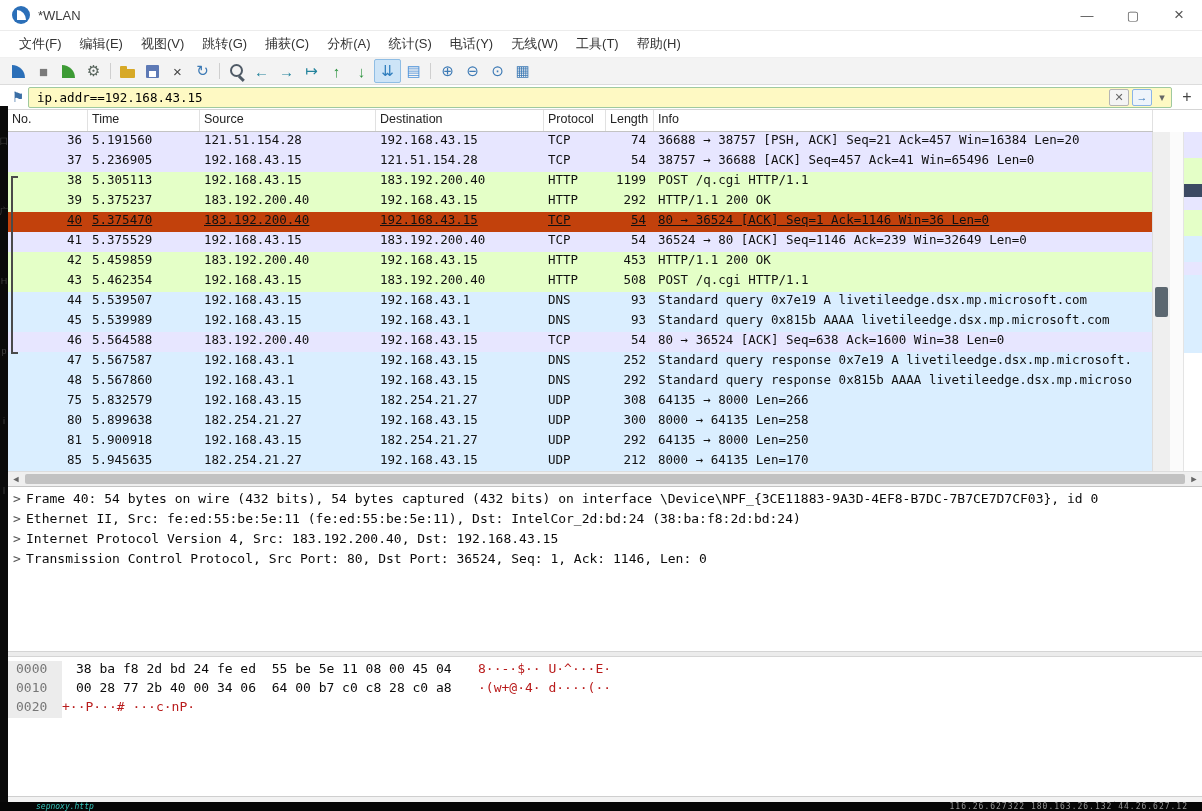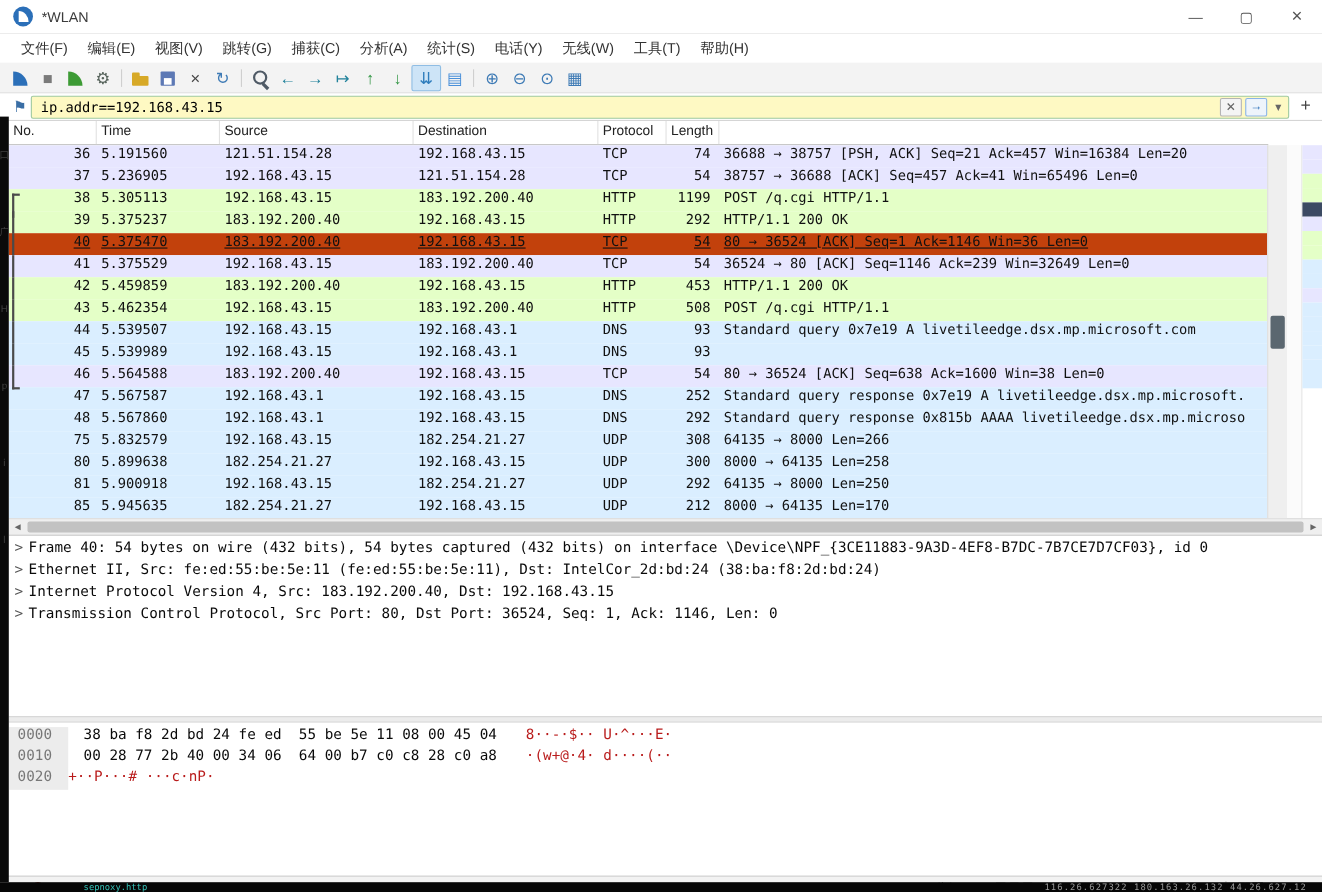--- a/index.html
+++ b/index.html
@@ -99,21 +99,21 @@
   .statusbar{height:22px;background:#f2f2f2;border-top:1px solid #cfcfcf;display:flex;align-items:center;font-size:12px;color:#333;padding:0 8px 0 14px;flex:none;margin-top:auto;}
   .expert-dot{width:11px;height:11px;border-radius:50%;background:#c6392b;border:1px solid #8e2a20;margin:0 10px 0 14px;flex:none;}
   .pencil{font-size:13px;color:#555;margin-right:12px;}
   .status-file{white-space:nowrap;overflow:hidden;}
   .status-right{margin-left:auto;display:flex;align-items:center;white-space:nowrap;}
   .status-sep{width:1px;height:14px;background:#c5c5c5;margin:0 10px;}
 
   
   .bottom-strip{position:absolute;left:0;bottom:0;width:1202px;height:9px;background:#060606;display:flex;align-items:center;
                 font:8px "DejaVu Sans Mono",monospace;line-height:9px;overflow:hidden;}
-  .bs-left{color:#35c3b8;margin-left:76px;}
+  .bs-left{color:#35c3b8;margin-left:36px;font-style:italic;}
   .bs-right{color:#9a9a9a;margin-left:auto;margin-right:14px;letter-spacing:1px;}
 </style>
 </head>
 <body>
 
 <div id="screen">
   <div class="window">
 
     <div class="titlebar">
       <span class="app-icon"></span>
@@ -225,20 +225,21 @@
     </div>
 
     <div class="list-wrap">
       <div class="list-header grid">
         <span class="hc h-no">No.</span>
         <span class="hc">Time</span>
         <span class="hc">Source</span>
         <span class="hc">Destination</span>
         <span class="hc">Protocol</span>
         <span class="hc">Length</span>
+        <span class="hc">Info</span>
       </div>
       <div class="list-body">
         <div class="pkt-rows">
 
         <div class="pkt-row grid proto-tcp">
               <span class="gutter"></span>
               <span class="c col-no">36</span>
               <span class="c">5.191560</span>
               <span class="c">121.51.154.28</span>
               <span class="c">192.168.43.15</span>
@@ -327,20 +328,21 @@
               <span class="c">Standard query 0x7e19 A livetileedge.dsx.mp.microsoft.com</span>
             </div>
             <div class="pkt-row grid proto-dns g-mid">
               <span class="gutter"></span>
               <span class="c col-no">45</span>
               <span class="c">5.539989</span>
               <span class="c">192.168.43.15</span>
               <span class="c">192.168.43.1</span>
               <span class="c">DNS</span>
               <span class="c col-len">93</span>
+              <span class="c">Standard query 0x815b AAAA livetileedge.dsx.mp.microsoft.com</span>
             </div>
             <div class="pkt-row grid proto-tcp g-end">
               <span class="gutter"></span>
               <span class="c col-no">46</span>
               <span class="c">5.564588</span>
               <span class="c">183.192.200.40</span>
               <span class="c">192.168.43.15</span>
               <span class="c">TCP</span>
               <span class="c col-len">54</span>
               <span class="c">80 → 36524 [ACK] Seq=638 Ack=1600 Win=38 Len=0</span>

